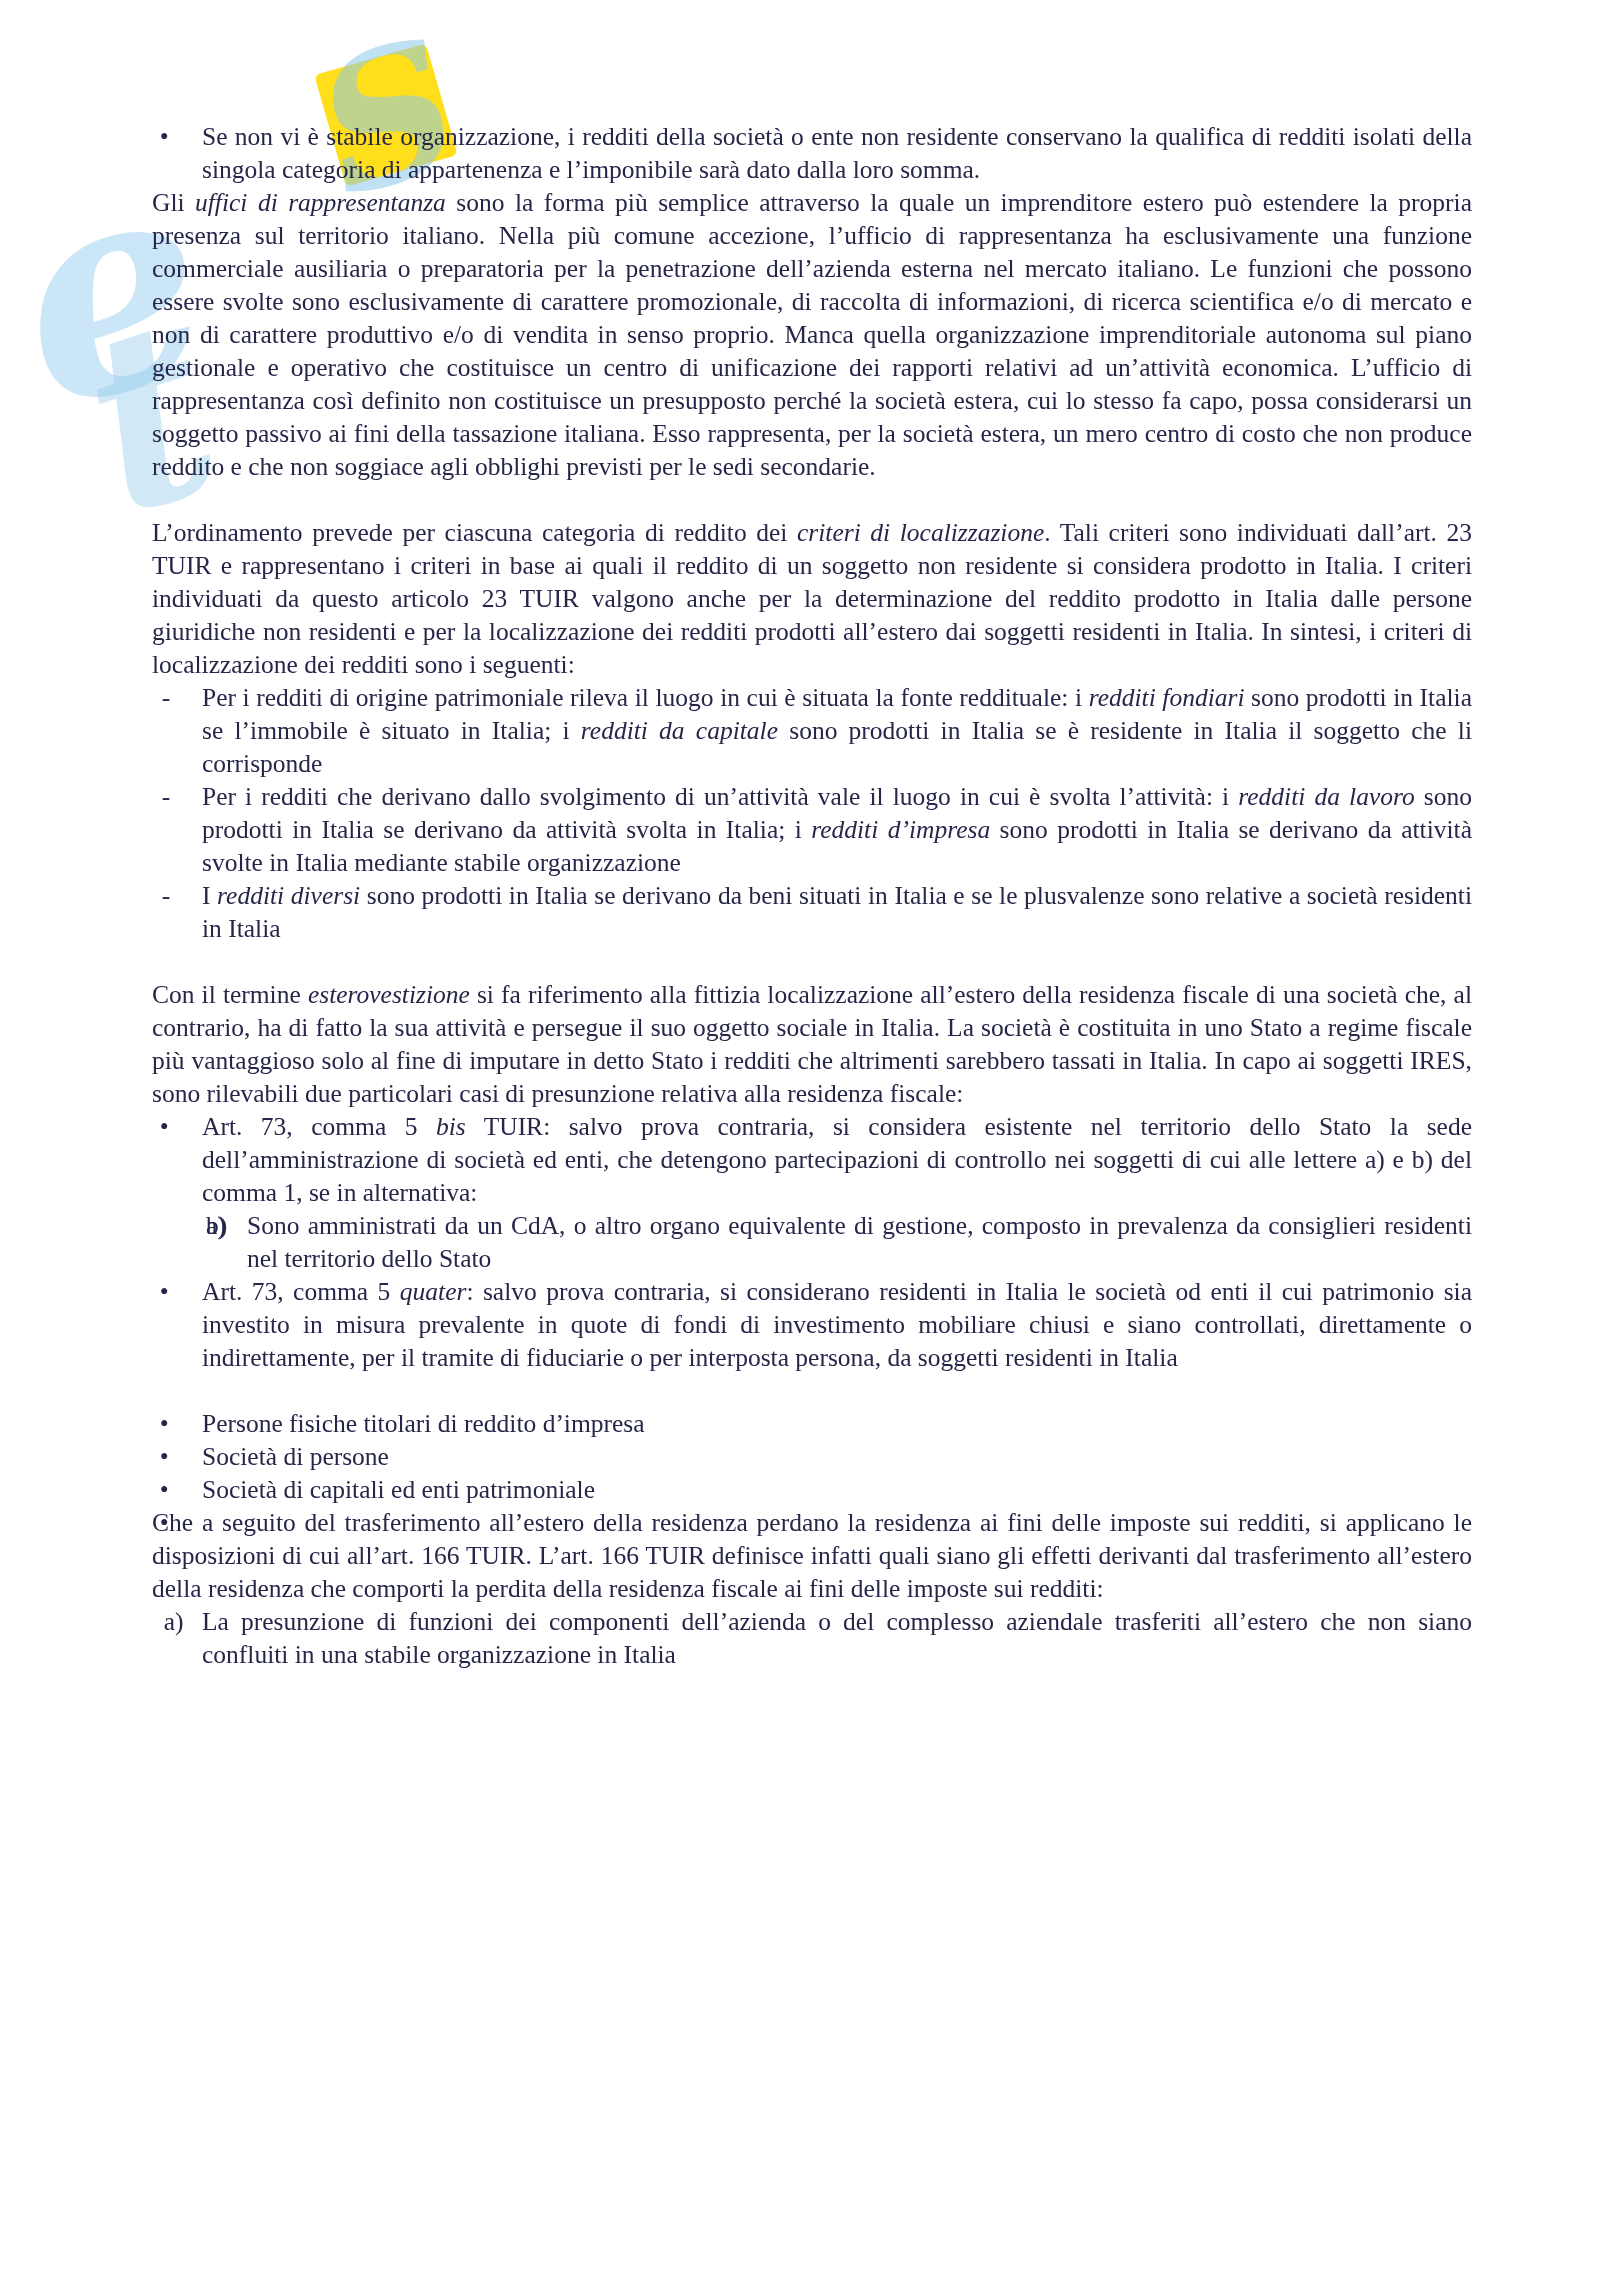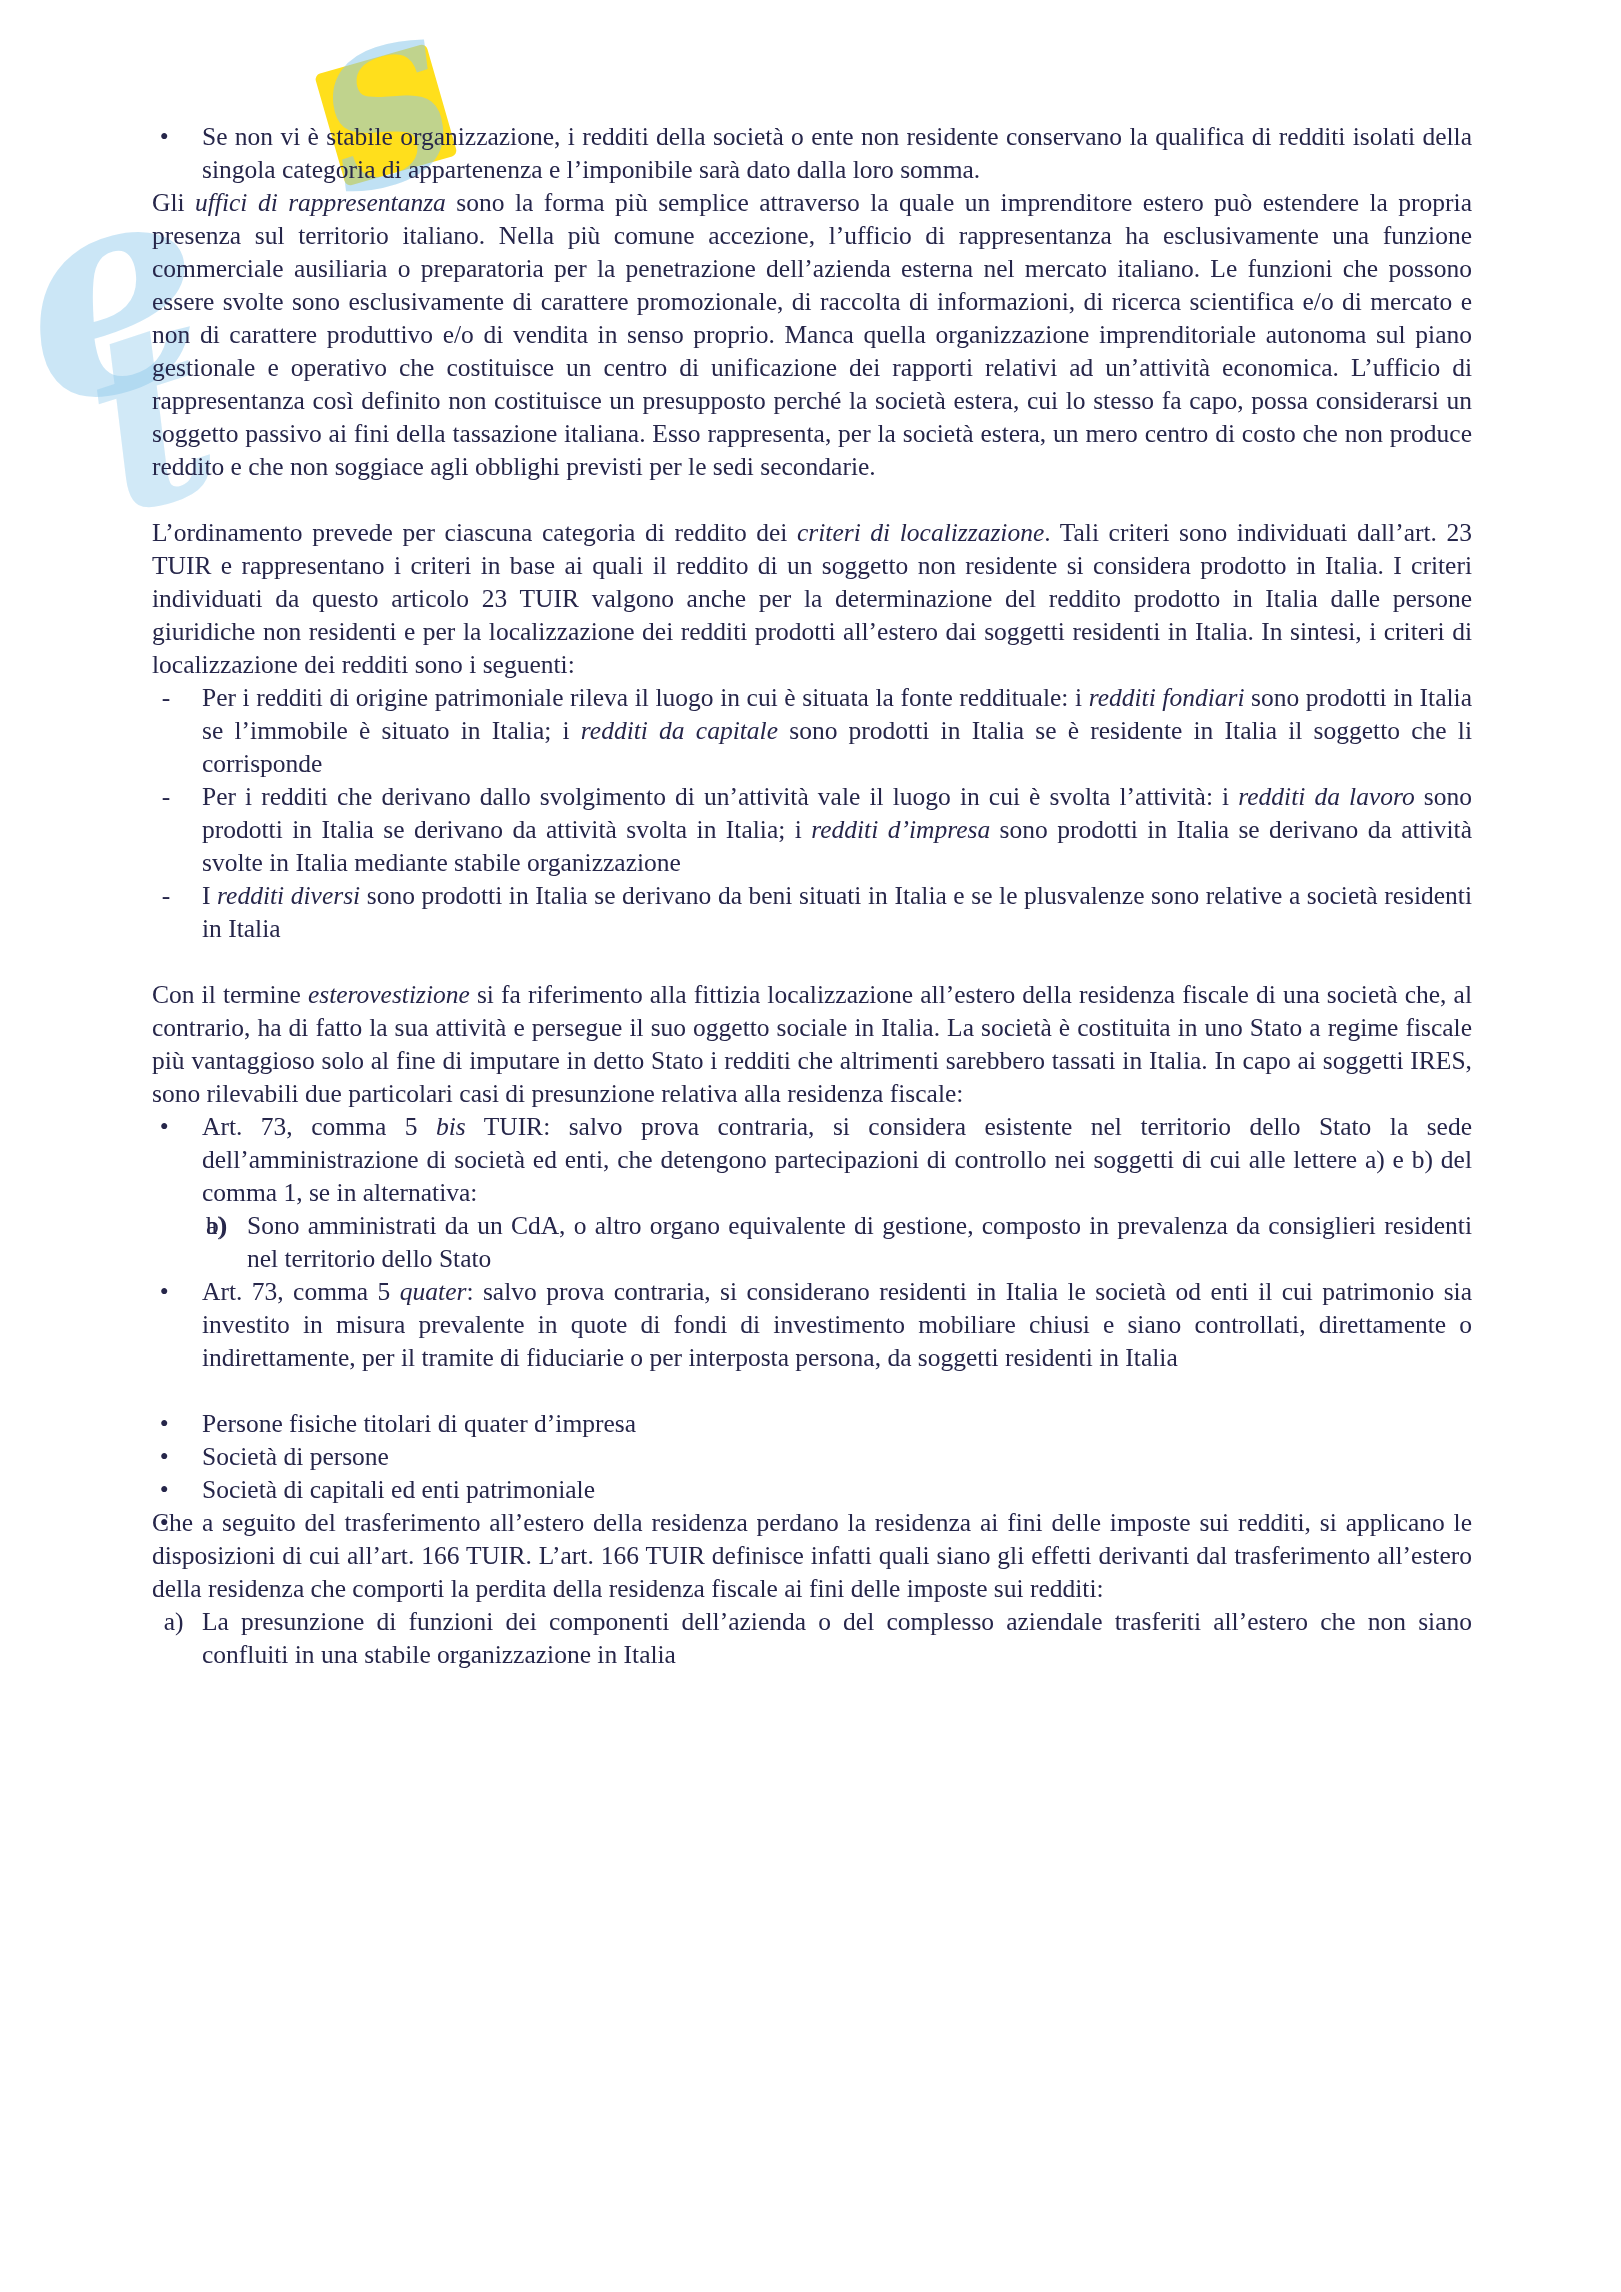--- a/index.html
+++ b/index.html
@@ -81,21 +81,21 @@
       <div class="block dash"><span class="marker">-</span><span class="content-text"><span>Per i redditi di origine patrimoniale rileva il luogo in cui è situata la fonte reddituale: i </span><span class="it">redditi fondiari</span><span> sono prodotti in Italia se l’immobile è situato in Italia; i </span><span class="it">redditi da capitale</span><span> sono prodotti in Italia se è residente in Italia il soggetto che li corrisponde</span></span></div>
       <div class="block dash"><span class="marker">-</span><span class="content-text"><span>Per i redditi che derivano dallo svolgimento di un’attività vale il luogo in cui è svolta l’attività: i </span><span class="it">redditi da lavoro</span><span> sono prodotti in Italia se derivano da attività svolta in Italia; i </span><span class="it">redditi d’impresa</span><span> sono prodotti in Italia se derivano da attività svolte in Italia mediante stabile organizzazione</span></span></div>
       <div class="block dash"><span class="marker">-</span><span class="content-text"><span>I </span><span class="it">redditi diversi</span><span> sono prodotti in Italia se derivano da beni situati in Italia e se le plusvalenze sono relative a società residenti in Italia</span></span></div>
       <div class="block spacer"></div>
       <div class="block p"><span class="content-text"><span>Con il termine </span><span class="it">esterovestizione</span><span> si fa riferimento alla fittizia localizzazione all’estero della residenza fiscale di una società che, al contrario, ha di fatto la sua attività e persegue il suo oggetto sociale in Italia. La società è costituita in uno Stato a regime fiscale più vantaggioso solo al fine di imputare in detto Stato i redditi che altrimenti sarebbero tassati in Italia. In capo ai soggetti IRES, sono rilevabili due particolari casi di presunzione relativa alla residenza fiscale:</span></span></div>
       <div class="block bullet"><span class="marker">•</span><span class="content-text"><span>Art. 73, comma 5 </span><span class="it">bis</span><span> TUIR: salvo prova contraria, si considera esistente nel territorio dello Stato la sede dell’amministrazione di società ed enti, che detengono partecipazioni di controllo nei soggetti di cui alle lettere a) e b) del comma 1, se in alternativa:</span></span></div>
       <div class="block alpha"><span class="marker">a)</span></div>
       <div class="block alpha"><span class="marker">b)</span><span class="content-text"><span>Sono amministrati da un CdA, o altro organo equivalente di gestione, composto in prevalenza da consiglieri residenti nel territorio dello Stato</span></span></div>
       <div class="block bullet"><span class="marker">•</span><span class="content-text"><span>Art. 73, comma 5 </span><span class="it">quater</span><span>: salvo prova contraria, si considerano residenti in Italia le società od enti il cui patrimonio sia investito in misura prevalente in quote di fondi di investimento mobiliare chiusi e siano controllati, direttamente o indirettamente, per il tramite di fiduciarie o per interposta persona, da soggetti residenti in Italia</span></span></div>
       <div class="block spacer"></div>
-      <div class="block bullet"><span class="marker">•</span><span class="content-text"><span>Persone fisiche titolari di quater d’impresa</span></span></div>
+      <div class="block bullet"><span class="marker">•</span><span class="content-text"><span>Persone fisiche titolari di reddito d’impresa</span></span></div>
       <div class="block bullet"><span class="marker">•</span><span class="content-text"><span>Società di persone</span></span></div>
       <div class="block bullet"><span class="marker">•</span><span class="content-text"><span>Società di capitali ed enti patrimoniale</span></span></div>
       <div class="block bullet"><span class="marker">•</span></div>
       <div class="block p"><span class="content-text"><span>Che a seguito del trasferimento all’estero della residenza perdano la residenza ai fini delle imposte sui redditi, si applicano le disposizioni di cui all’art. 166 TUIR. L’art. 166 TUIR definisce infatti quali siano gli effetti derivanti dal trasferimento all’estero della residenza che comporti la perdita della residenza fiscale ai fini delle imposte sui redditi:</span></span></div>
       <div class="block alpha1"><span class="marker">a)</span><span class="content-text"><span>La presunzione di funzioni dei componenti dell’azienda o del complesso aziendale trasferiti all’estero che non siano confluiti in una stabile organizzazione in Italia</span></span></div>
     </div>
 </div>
 
 
 </body></html>

